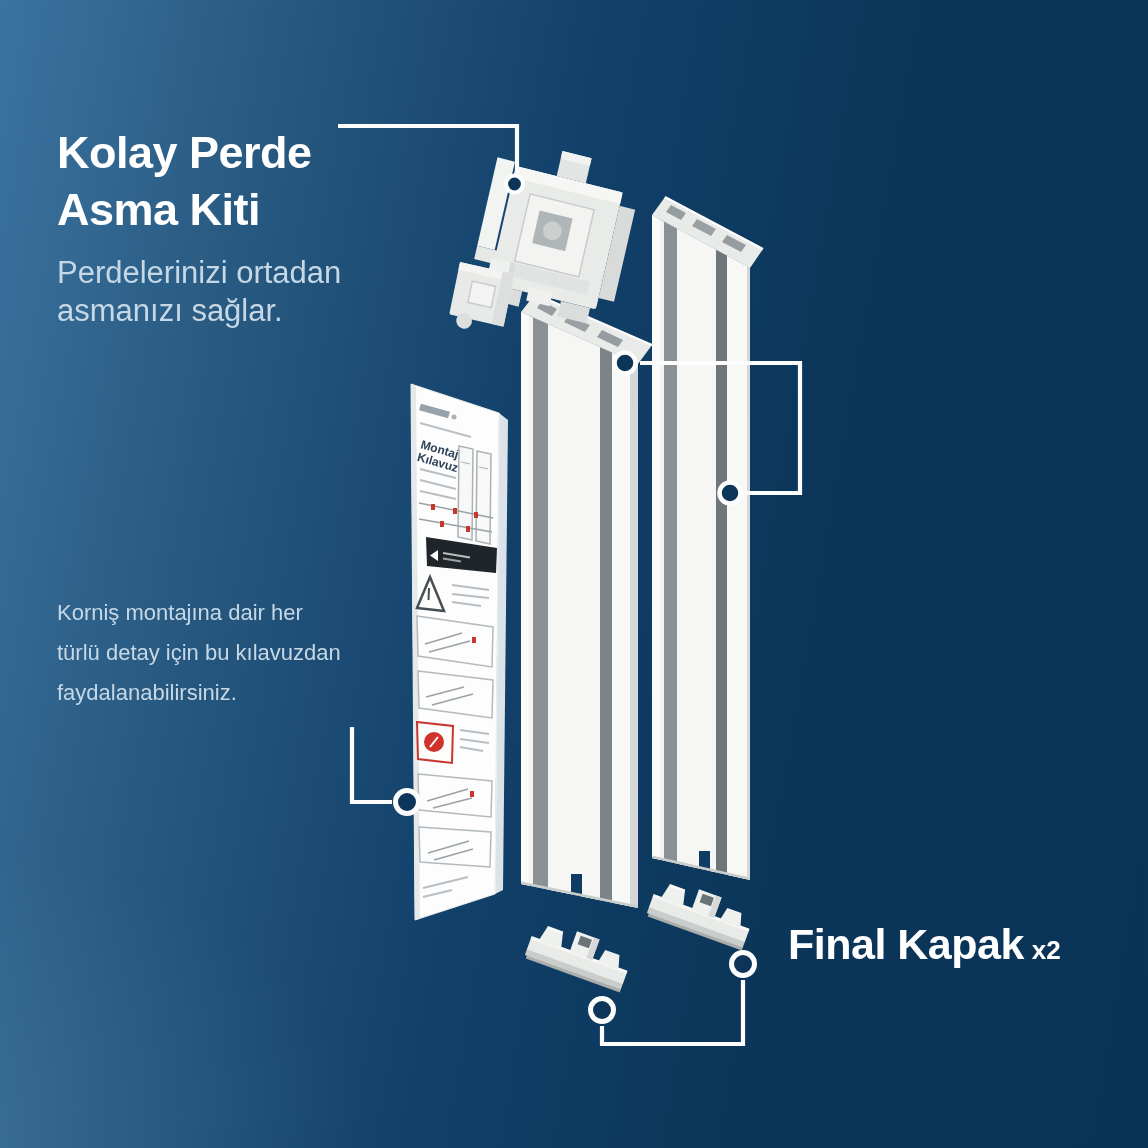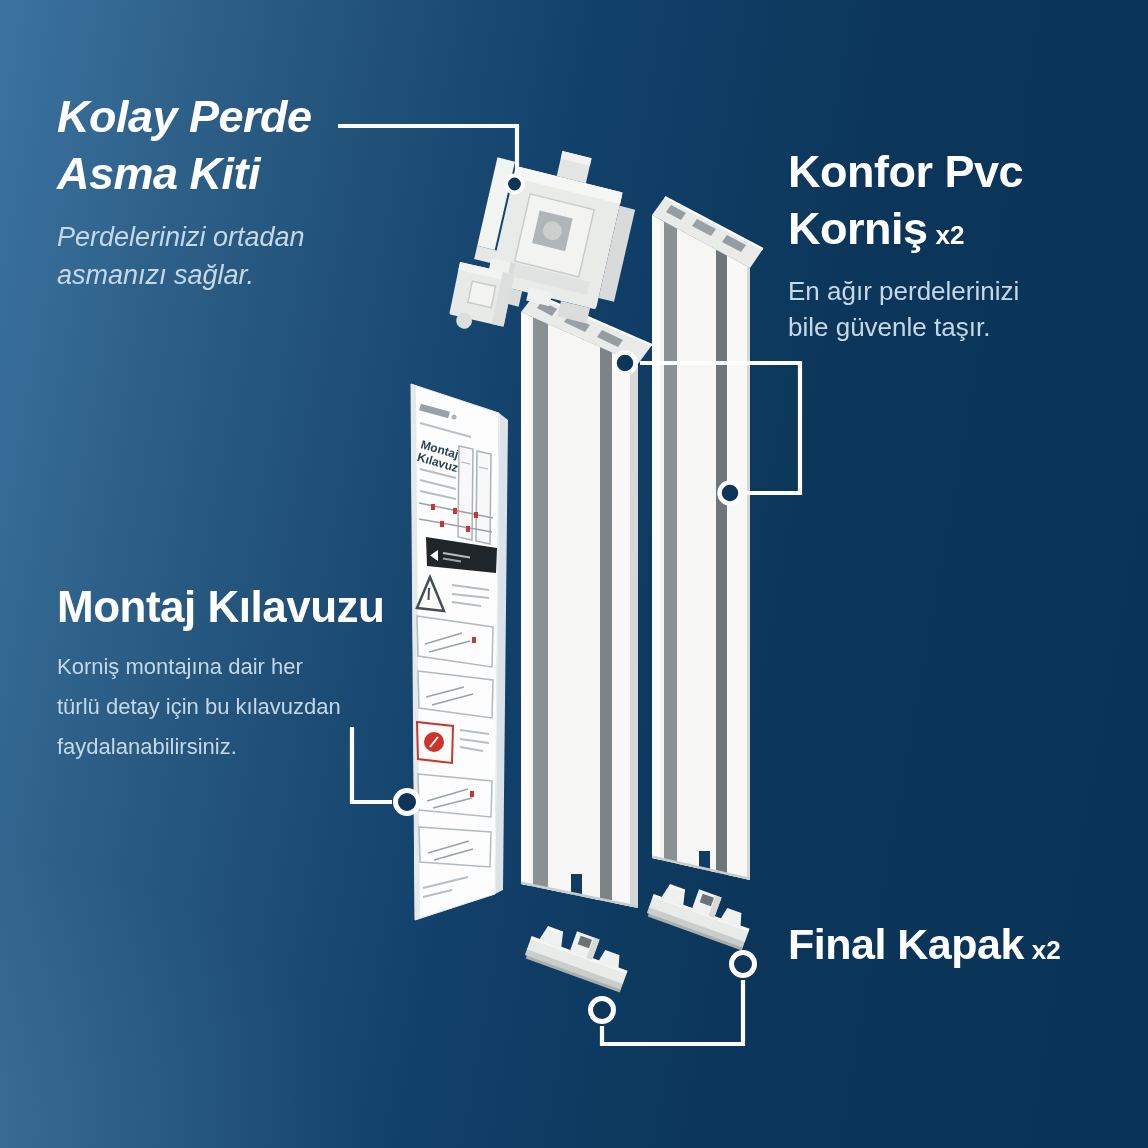--- a/index.html
+++ b/index.html
@@ -13,21 +13,21 @@
   .stage{position:absolute;inset:0;}
   svg.art{position:absolute;left:0;top:0;}
   .annotation{position:absolute;}
   .title{color:#ffffff;font-weight:bold;letter-spacing:-0.5px;}
   .title .title-text{white-space:pre-line;}
   .t-45{font-size:45px;line-height:57px;}
   .t-44{font-size:44px;line-height:54px;}
   .t-43{font-size:43px;line-height:46px;}
   .qty{font-size:26px;font-weight:bold;margin-left:8px;letter-spacing:0;}
   .desc{color:#c6d8e6;white-space:pre-line;}
-  .d-kit{font-size:27px;line-height:38px;margin-top:16px;}
+  .d-kit{font-size:31px;line-height:38px;margin-top:16px;}
   .d-rail{font-size:26px;line-height:36px;margin-top:9px;}
   .d-manual{font-size:22px;line-height:40px;margin-top:13px;}
   .d-cap{font-size:26px;line-height:37px;margin-top:9px;}
 </style>
 </head>
 <body>
 
 <div class="stage">
 
   <svg class="art" width="1148" height="1148" viewBox="0 0 1148 1148">
@@ -190,36 +190,29 @@
       <path d="M602,1026 L602,1044 L743,1044 L743,980"></path>
     </g>
     <circle cx="514.5" cy="184" r="8.5" fill="#0d3459" stroke="#fdfdfd" stroke-width="4.2"></circle>
     <circle cx="625" cy="363" r="10.5" fill="#0d3459" stroke="#fdfdfd" stroke-width="4.5"></circle>
     <circle cx="730" cy="493" r="10.5" fill="#0d3459" stroke="#fdfdfd" stroke-width="4.5"></circle>
     <circle cx="407" cy="802" r="11.5" fill="#0d3459" stroke="#fdfdfd" stroke-width="5"></circle>
     <circle cx="602" cy="1010" r="11.5" fill="#0d3459" stroke="#fdfdfd" stroke-width="5"></circle>
     <circle cx="743" cy="964" r="11.5" fill="#0d3459" stroke="#fdfdfd" stroke-width="5"></circle>
   </svg>
 
-  <div class="annotation" style="left:57px; top:88px; width:320px;font-style:italic;">
+  <div class="annotation" style="left:57px; top:124px; width:320px;">
     <div class="title t-45"><span class="title-text">Kolay Perde
 Asma Kiti</span></div>
     <div class="desc d-kit">Perdelerinizi ortadan
 asmanızı sağlar.</div>
   </div>
 
-  <div class="annotation" style="left:788px; top:143px; width:300px;">
-    <div class="title t-45"><span class="title-text">Konfor Pvc
-Korniş</span><span class="qty">x2</span></div>
-    <div class="desc d-rail">En ağır perdelerinizi
-bile güvenle taşır.</div>
-  </div>
 
   <div class="annotation" style="left:57px; top:580px; width:400px;">
-    <div class="title t-44"><span class="title-text">Montaj Kılavuzu</span></div>
     <div class="desc d-manual">Korniş montajına dair her
 türlü detay için bu kılavuzdan
 faydalanabilirsiniz.</div>
   </div>
 
   <div class="annotation" style="left:788px; top:921px; width:330px;">
     <div class="title t-43"><span class="title-text">Final Kapak</span><span class="qty">x2</span></div>
   </div>
 
 </div>

